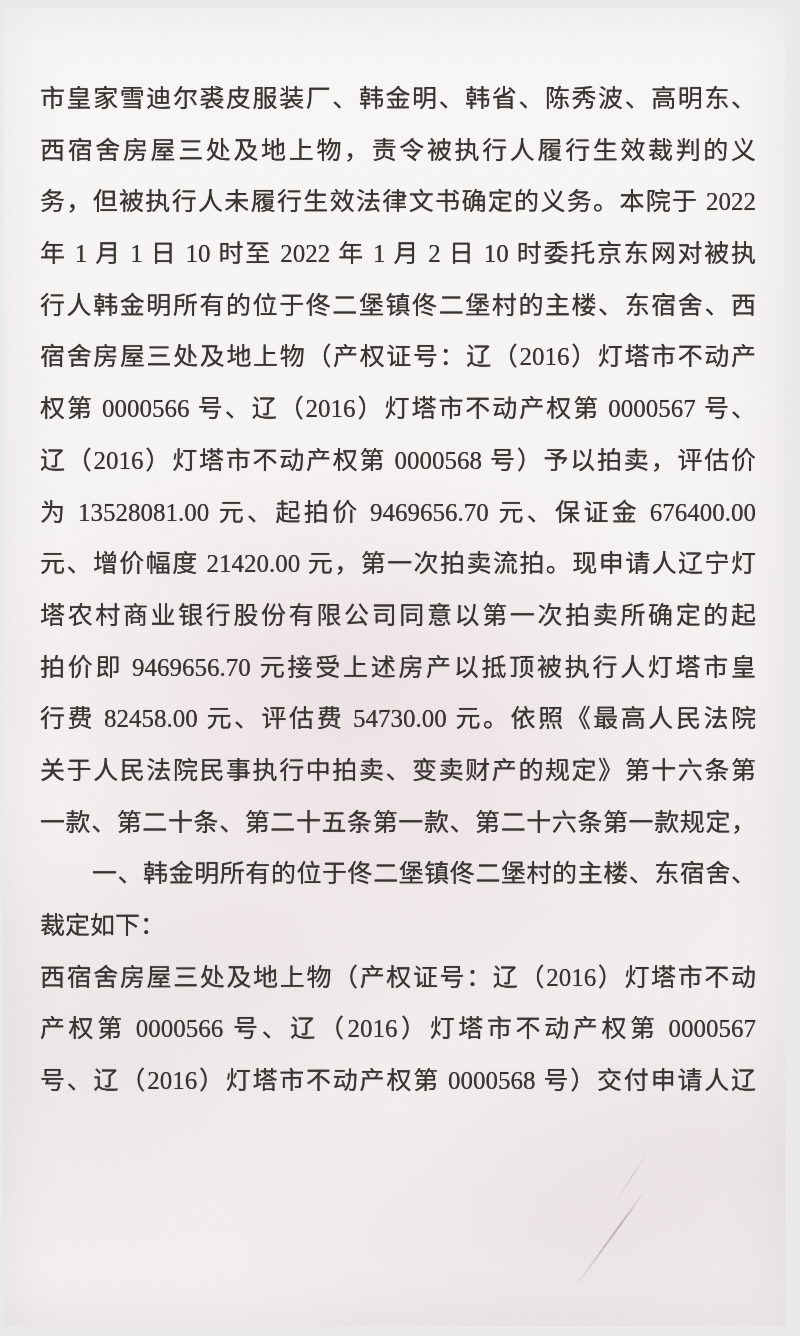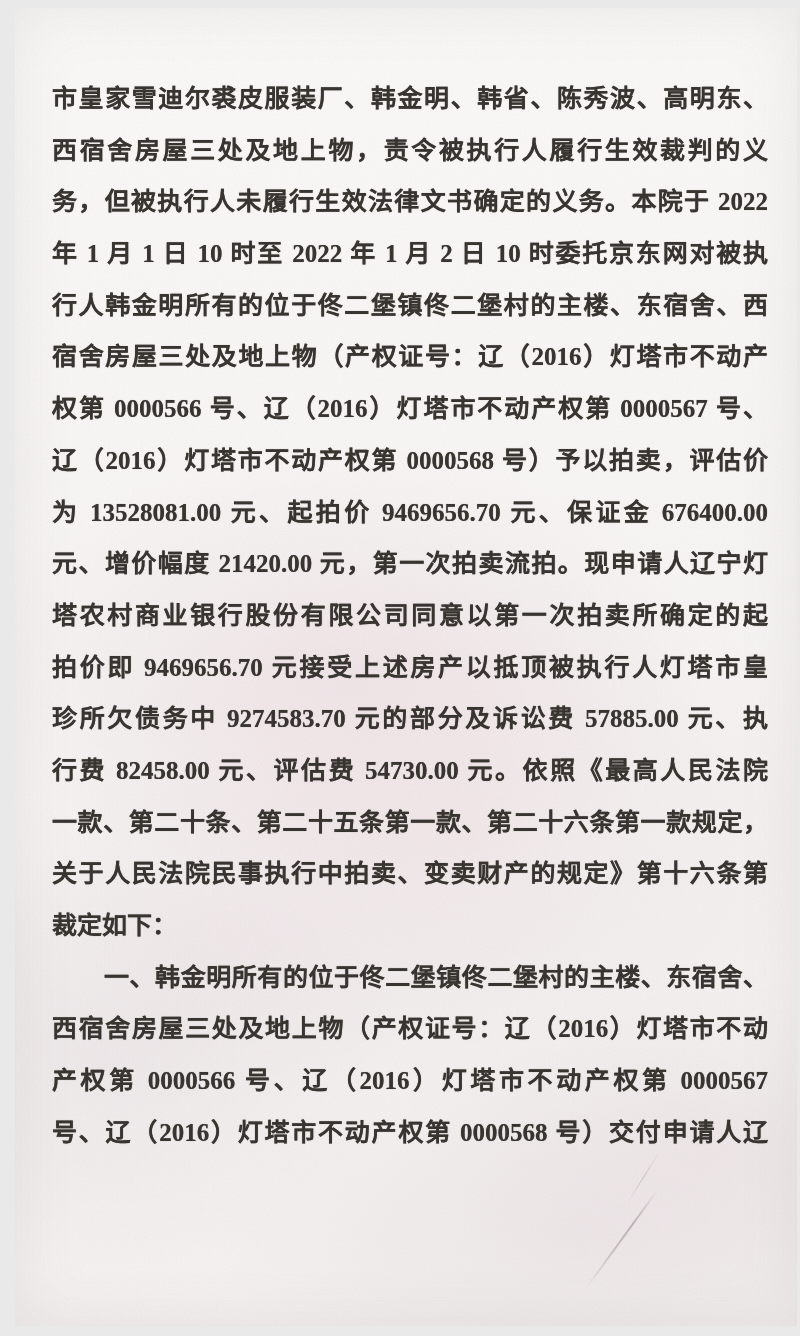--- a/index.html
+++ b/index.html
@@ -10,32 +10,31 @@
   *{margin:0;padding:0;box-sizing:border-box;}
   html,body{width:800px;height:1336px;}
   body{
     background:var(--backdrop);
     font-family:"Liberation Serif","DejaVu Serif",serif;
     position:relative;
     overflow:hidden;
   }
   .paper{
     position:absolute;
-    left:15px; top:8px;
+    left:3px; top:8px;
     width:782px; height:1318px;
     background:
       radial-gradient(ellipse 520px 320px at 42% 50%, rgba(226,196,206,0.30), transparent 70%),
       radial-gradient(ellipse 620px 400px at 58% 63%, rgba(228,204,212,0.26), transparent 70%),
       radial-gradient(ellipse 430px 300px at 12% 80%, rgba(214,196,206,0.22), transparent 70%),
       radial-gradient(ellipse 520px 280px at 72% 93%, rgba(220,202,210,0.26), transparent 70%),
       radial-gradient(ellipse 420px 240px at 90% 86%, rgba(215,190,200,0.18), transparent 70%),
       radial-gradient(ellipse 500px 260px at 30% 70%, rgba(230,214,220,0.22), transparent 70%),
       linear-gradient(#faf9f8, #f4f1f0);
     box-shadow: inset 0 0 60px rgba(125,112,118,0.12);
-    font-weight: bold;
   }
   .grain{
     position:absolute; left:0; top:0; width:100%; height:100%;
     opacity:0.085; pointer-events:none;
   }
   .textblock{
     position:absolute;
     left:37px; top:65px;
     width:716px;
   }
@@ -90,26 +89,25 @@
       <div class="line">务，但被执行人未履行生效法律文书确定的义务。本院于 2022</div>
       <div class="line">年 1 月 1 日 10 时至 2022 年 1 月 2 日 10 时委托京东网对被执</div>
       <div class="line">行人韩金明所有的位于佟二堡镇佟二堡村的主楼、东宿舍、西</div>
       <div class="line">宿舍房屋三处及地上物（产权证号：辽（2016）灯塔市不动产</div>
       <div class="line">权第 0000566 号、辽（2016）灯塔市不动产权第 0000567 号、</div>
       <div class="line">辽（2016）灯塔市不动产权第 0000568 号）予以拍卖，评估价</div>
       <div class="line">为 13528081.00 元、起拍价 9469656.70 元、保证金 676400.00</div>
       <div class="line">元、增价幅度 21420.00 元，第一次拍卖流拍。现申请人辽宁灯</div>
       <div class="line">塔农村商业银行股份有限公司同意以第一次拍卖所确定的起</div>
       <div class="line">拍价即 9469656.70 元接受上述房产以抵顶被执行人灯塔市皇</div>
-      <div class="line">珍所欠债务中 9274583.70 元的部分及诉讼费 57885.00 元、执</div>
       <div class="line">行费 82458.00 元、评估费 54730.00 元。依照《最高人民法院</div>
+      <div class="line">关于人民法院民事执行中拍卖、变卖财产的规定》第十六条第</div>
       <div class="line">一款、第二十条、第二十五条第一款、第二十六条第一款规定，</div>
-      <div class="line">关于人民法院民事执行中拍卖、变卖财产的规定》第十六条第</div>
+      <div class="line indent">一、韩金明所有的位于佟二堡镇佟二堡村的主楼、东宿舍、</div>
       <div class="line no-fill">裁定如下：</div>
-      <div class="line indent">一、韩金明所有的位于佟二堡镇佟二堡村的主楼、东宿舍、</div>
       <div class="line">西宿舍房屋三处及地上物（产权证号：辽（2016）灯塔市不动</div>
       <div class="line">产权第 0000566 号、辽（2016）灯塔市不动产权第 0000567</div>
       <div class="line">号、辽（2016）灯塔市不动产权第 0000568 号）交付申请人辽</div>
     </div>
 
   <div class="scratch scratch-1"></div>
   <div class="scratch scratch-2"></div>
 </div>
 
 </body></html>

